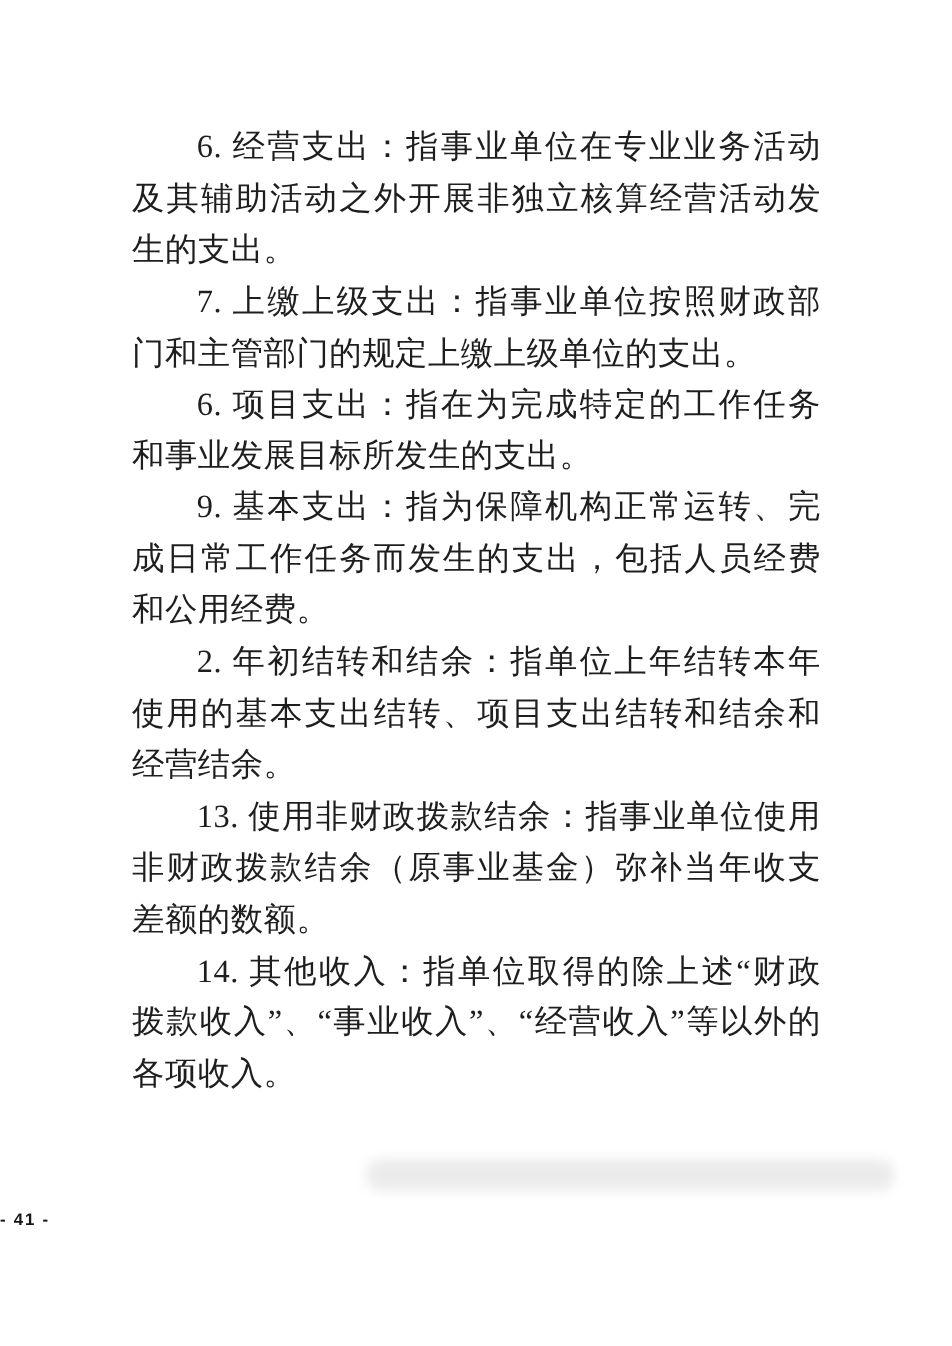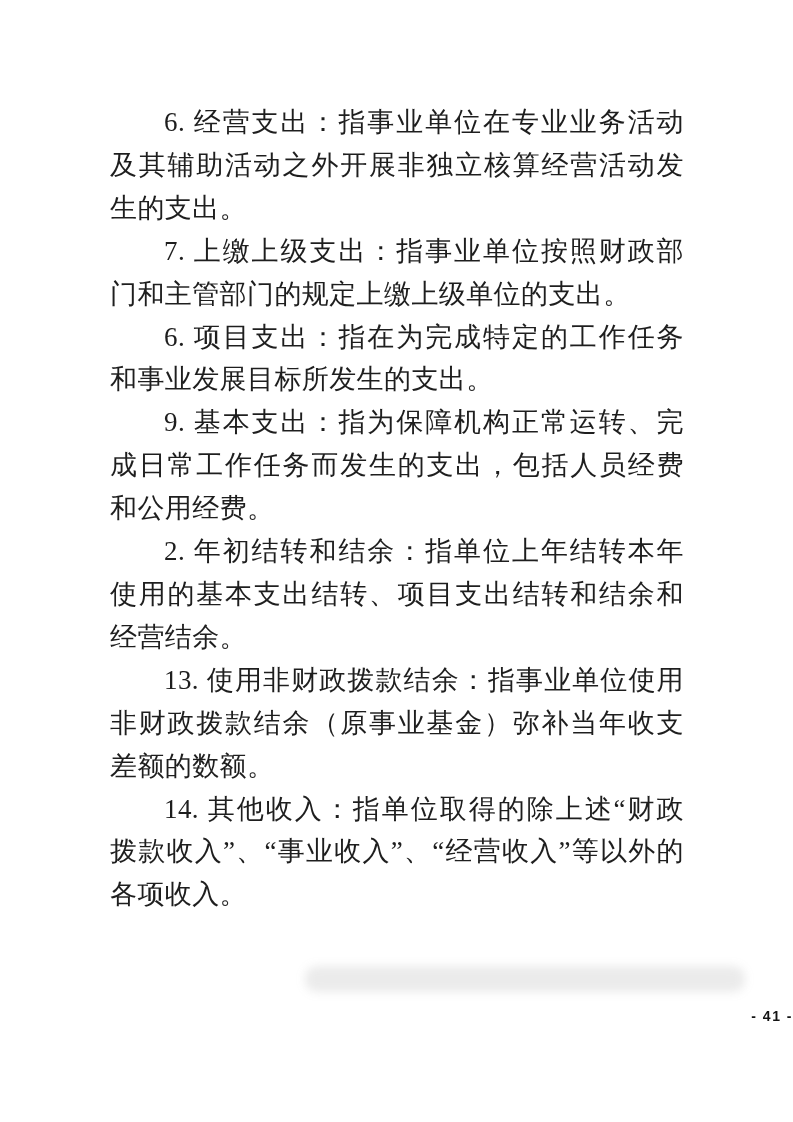--- a/index.html
+++ b/index.html
@@ -42,21 +42,21 @@
     background: rgba(110, 110, 110, 0.14);
     border-radius: 12px;
     filter: blur(5px);
     pointer-events: none;
   }
   .page-number {
     position: absolute;
     left: 0;
     top: 1008px;
     width: 100%;
-    text-align: right;
+    text-align: left;
     font-family: "Liberation Sans", "DejaVu Sans", sans-serif;
     font-size: 14px;
     font-weight: 700;
     letter-spacing: 1.5px;
     color: #141414;
   }
 </style>
 </head>
 <body>
 

